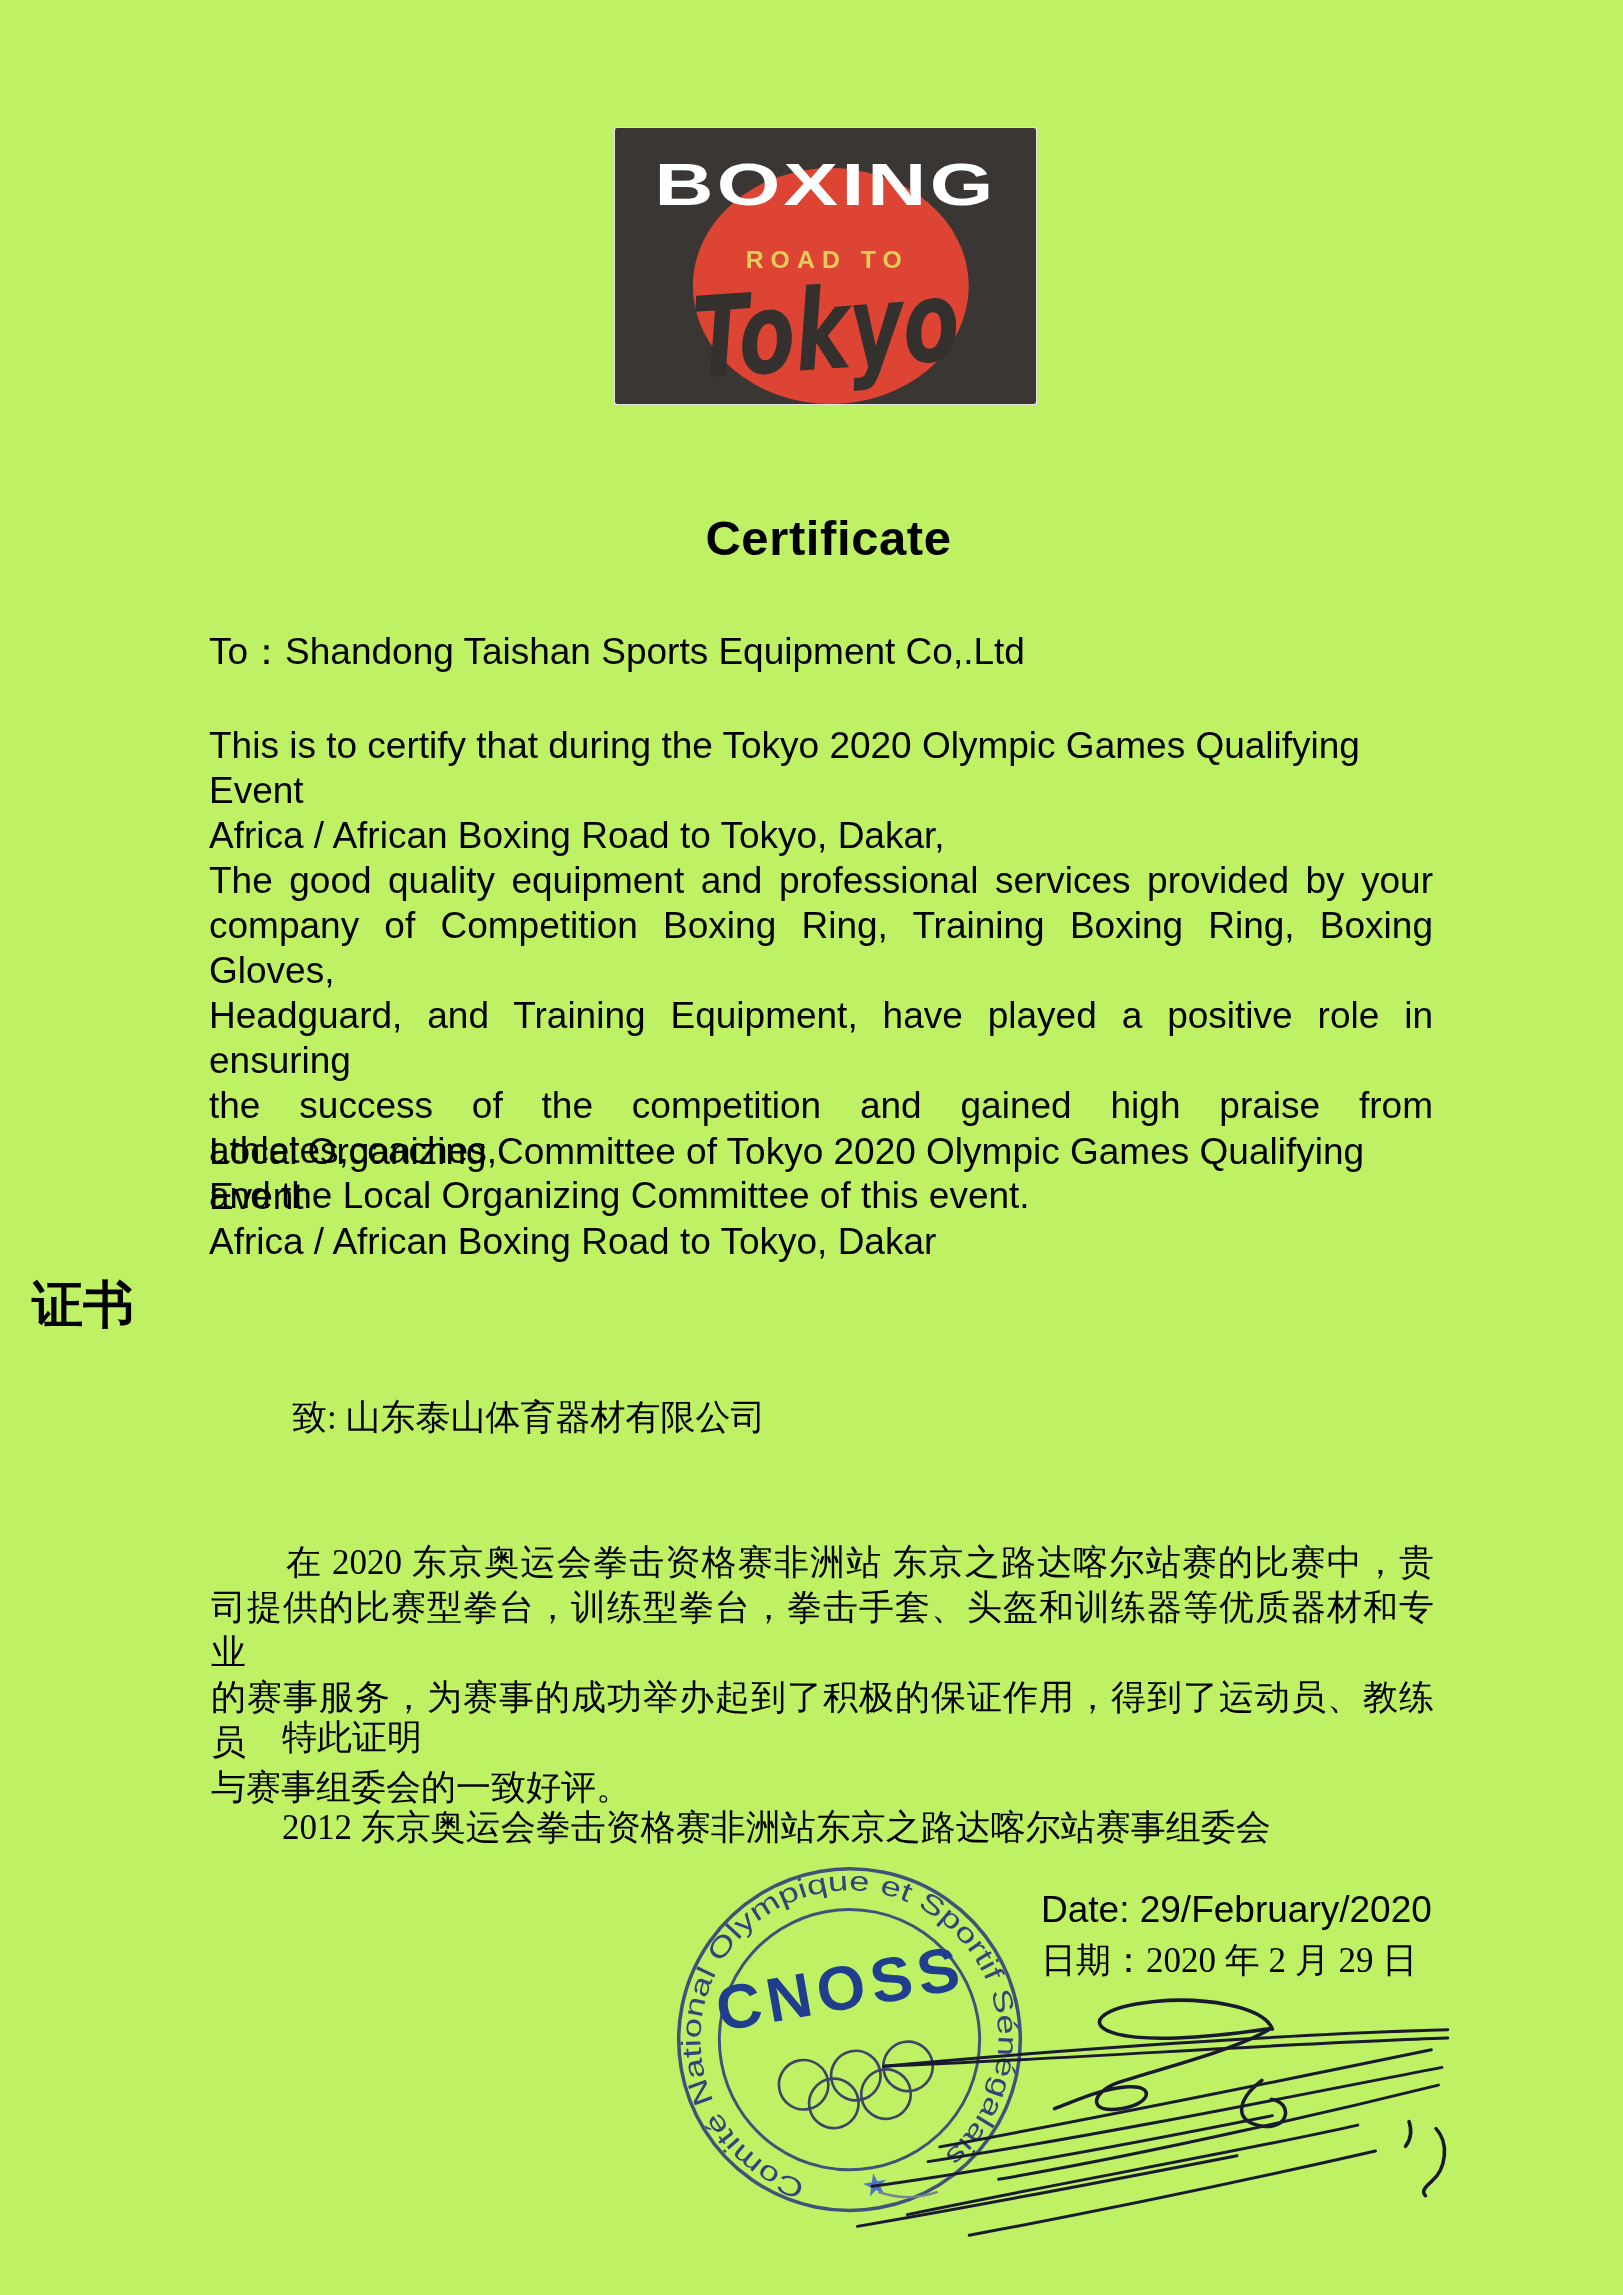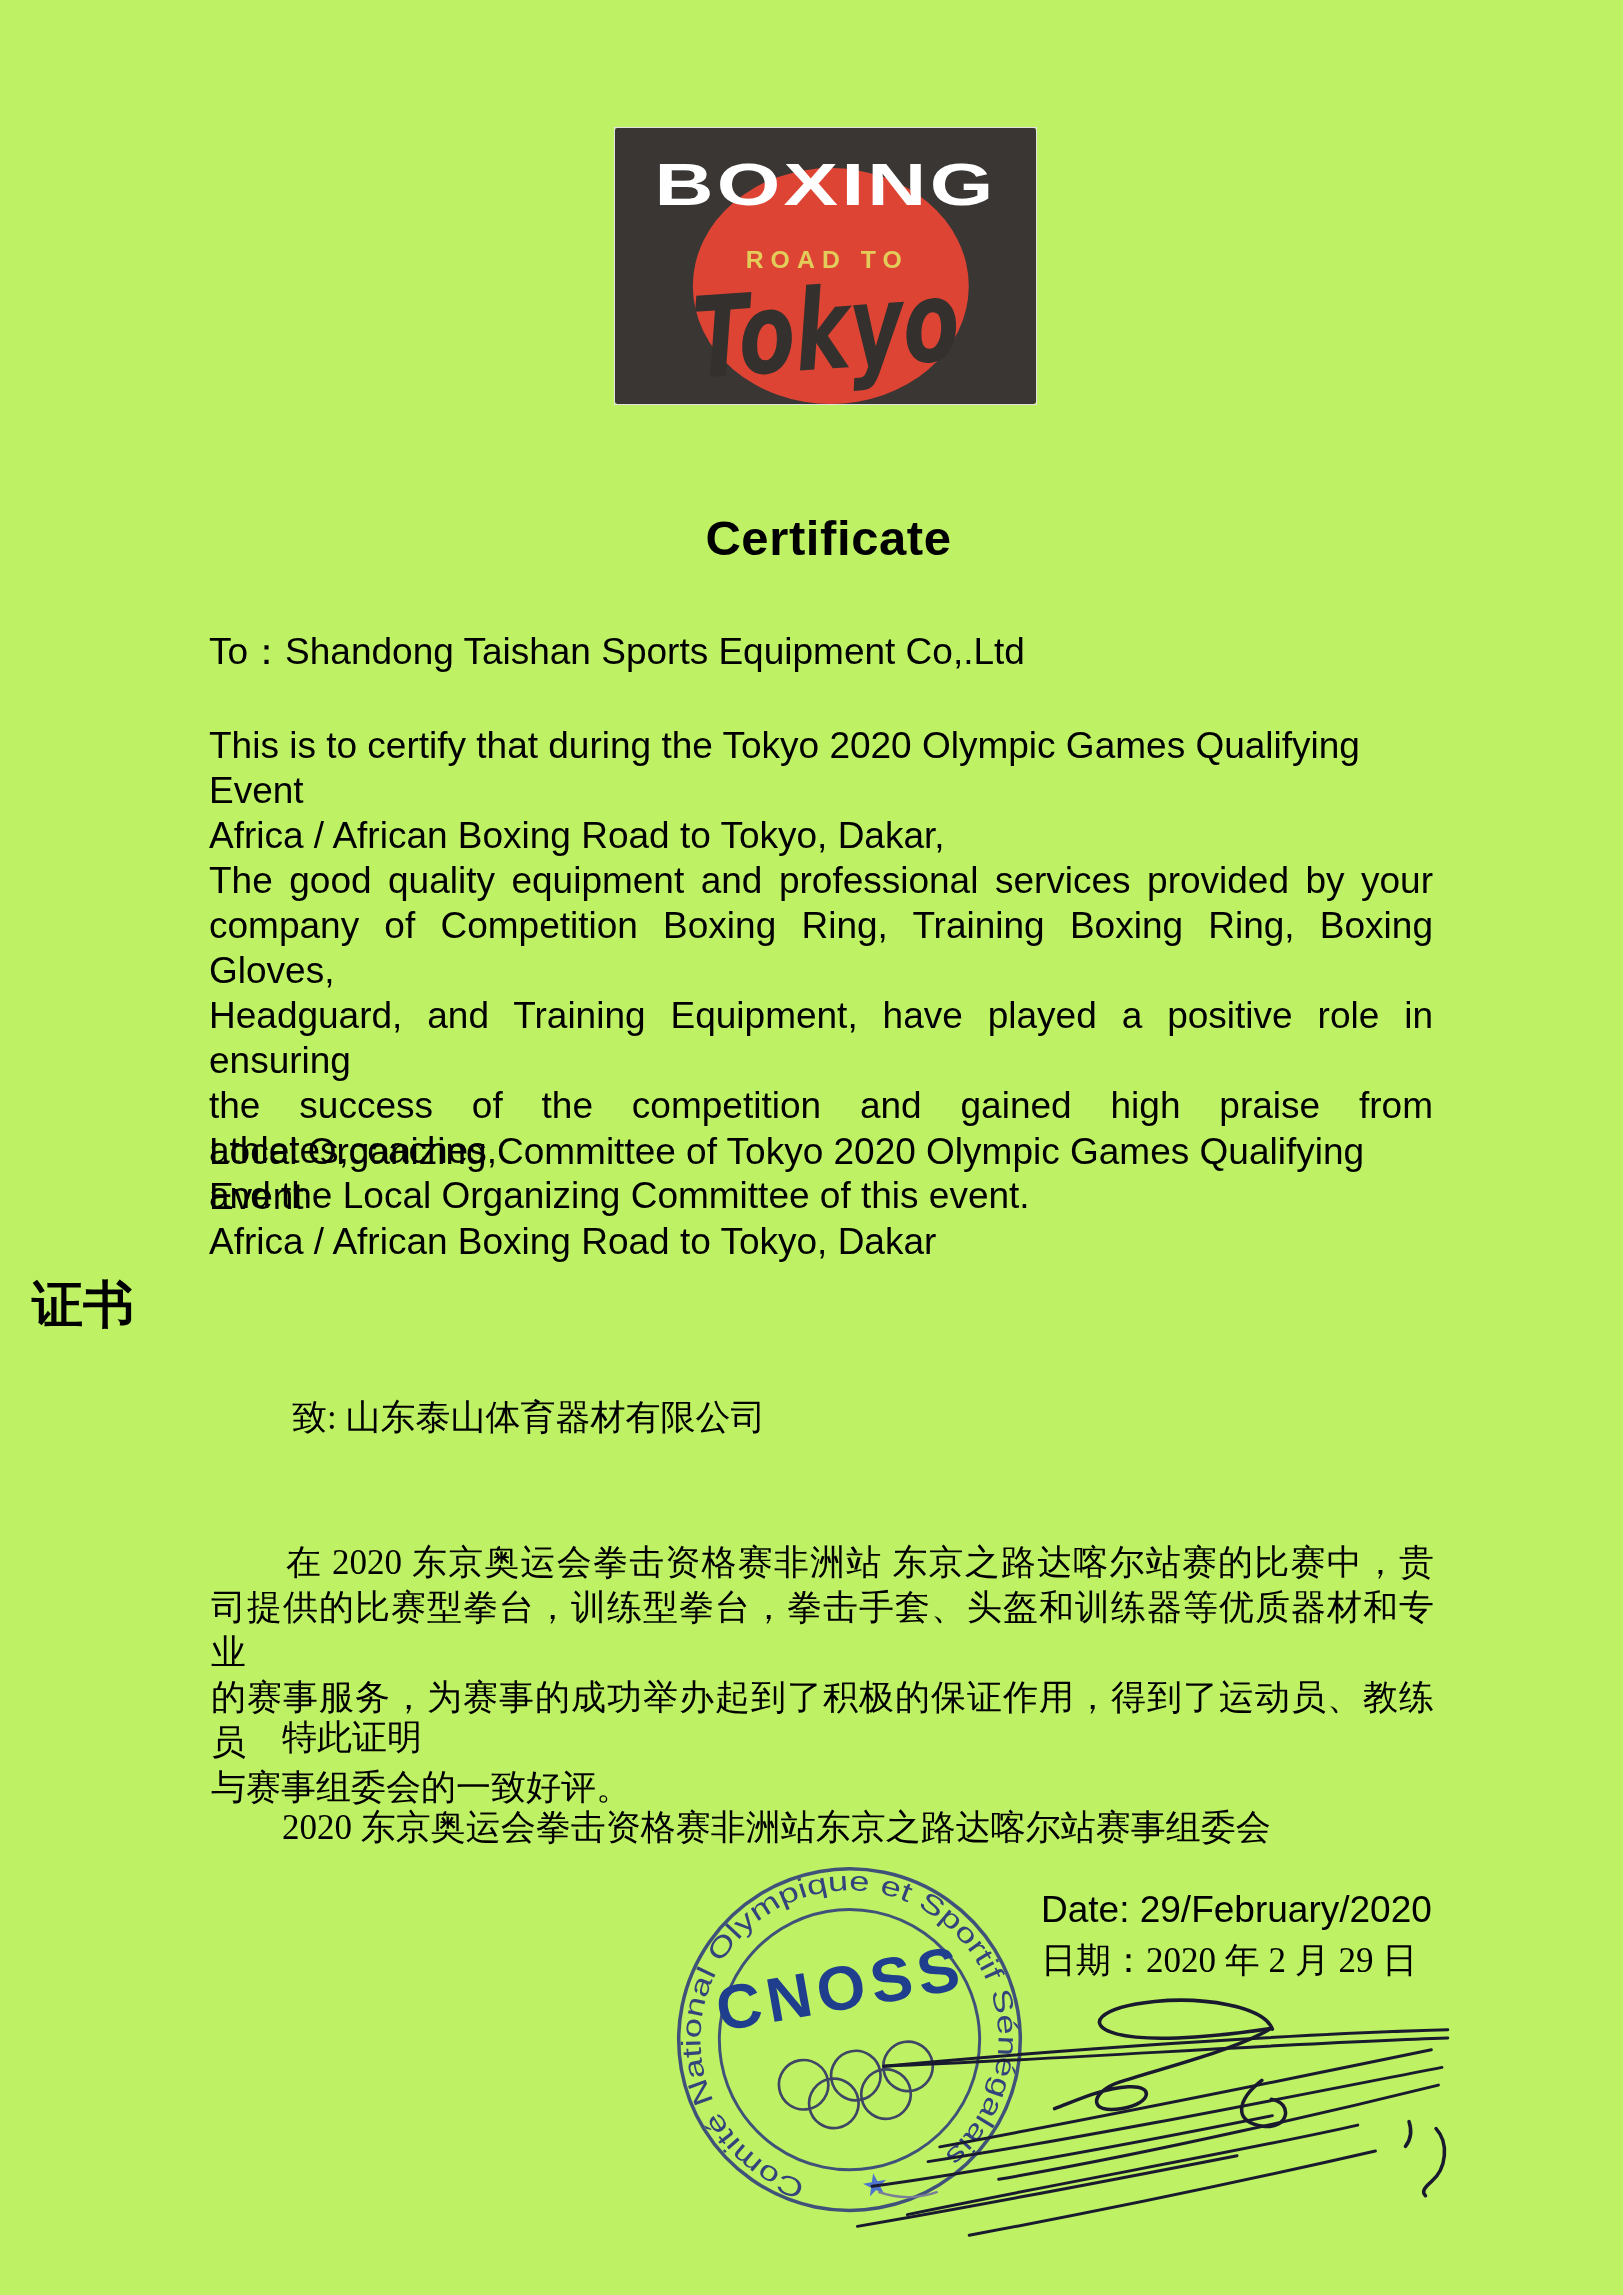--- a/index.html
+++ b/index.html
@@ -110,21 +110,21 @@
 
   <div class="zh-para zh">
     <div class="line-j indent">在 2020 东京奥运会拳击资格赛非洲站 东京之路达喀尔站赛的比赛中，贵</div>
     <div class="line-j">司提供的比赛型拳台，训练型拳台，拳击手套、头盔和训练器等优质器材和专业</div>
     <div class="line-j">的赛事服务，为赛事的成功举办起到了积极的保证作用，得到了运动员、教练员</div>
     <div>与赛事组委会的一致好评。</div>
   </div>
 
   <div class="zh-certify zh">特此证明</div>
 
-  <div class="zh-committee zh">2020 东京奥运会拳击资格赛非洲站东京之路达喀尔站赛事组委会</div>
+  <div class="zh-committee zh">2012 东京奥运会拳击资格赛非洲站东京之路达喀尔站赛事组委会</div>
 
   <div class="date-block">
     <div class="date-en">Date: 29/February/2020</div>
     <div class="date-zh">日期：2020 年 2 月 29 日</div>
   </div>
 
   <svg class="stamp-svg" viewBox="-315 -320 630 660">
     <g transform="rotate(-10)">
       <circle cx="0" cy="0" r="290" fill="none" stroke="#35437c" stroke-width="6" opacity="0.92"></circle>
       <circle cx="0" cy="0" r="221" fill="none" stroke="#35437c" stroke-width="5" opacity="0.92"></circle>

